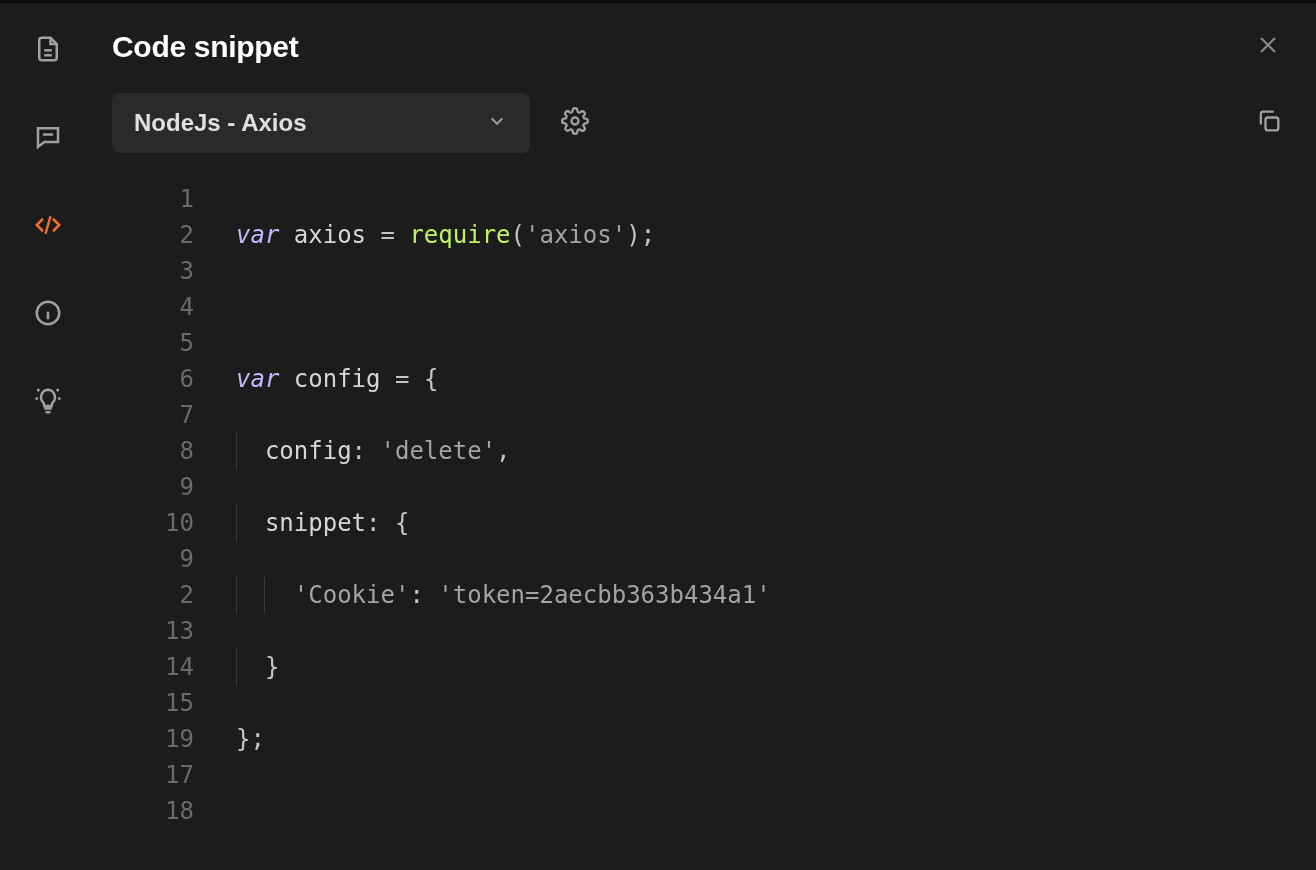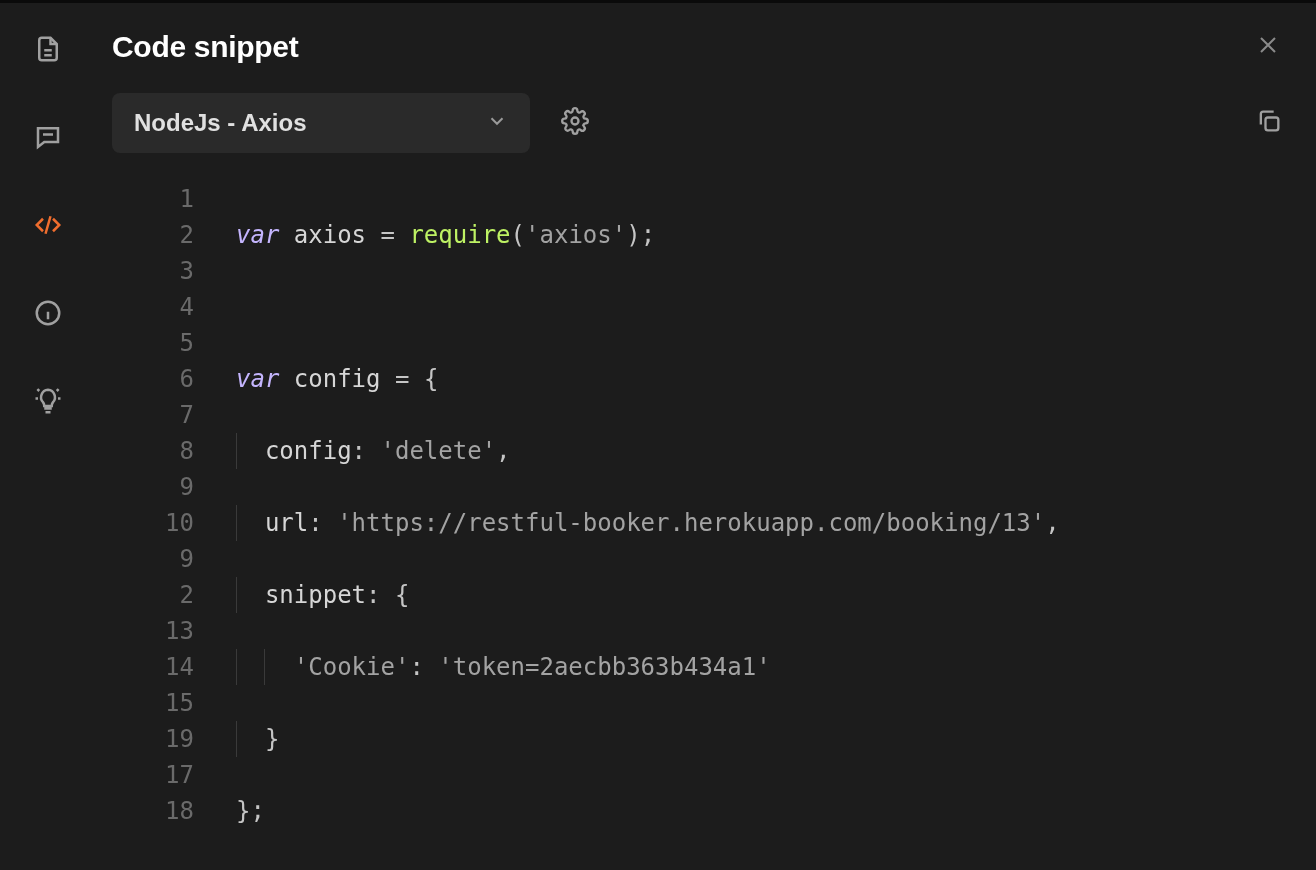--- a/index.html
+++ b/index.html
@@ -266,21 +266,20 @@
           <div>19</div>
           <div>17</div>
           <div>18</div>
       </div>
 
       <div class="code">
 <div><span class="tok-kw">var</span> <span class="tok-id">axios</span><span class="tok-punc"> = </span><span class="tok-call">require</span><span class="tok-punc">(</span><span class="tok-str">'axios'</span><span class="tok-punc">)</span><span class="tok-punc">;</span></div>
 <div></div>
 <div><span class="tok-kw">var</span> <span class="tok-id">config</span><span class="tok-punc"> = </span><span class="tok-punc">{</span></div>
 <div class="indent-guide">  <span class="tok-id">config</span><span class="tok-punc">: </span><span class="tok-str">'delete'</span><span class="tok-punc">,</span></div>
-<div class="indent-guide">  <span class="tok-id">url</span><span class="tok-punc">: </span><span class="tok-str">'https://restful-booker.herokuapp.com/booking/13'</span><span class="tok-punc">,</span></div>
 <div class="indent-guide">  <span class="tok-id">snippet</span><span class="tok-punc">: </span><span class="tok-punc">{</span> </div>
 <div class="indent-guide indent-guide2">    <span class="tok-str">'Cookie'</span><span class="tok-punc">: </span><span class="tok-str">'token=2aecbb363b434a1'</span></div>
 <div class="indent-guide">  <span class="tok-punc">}</span></div>
 <div><span class="tok-punc">}</span><span class="tok-punc">;</span></div>
 <div></div>
 
 
 
 
 

